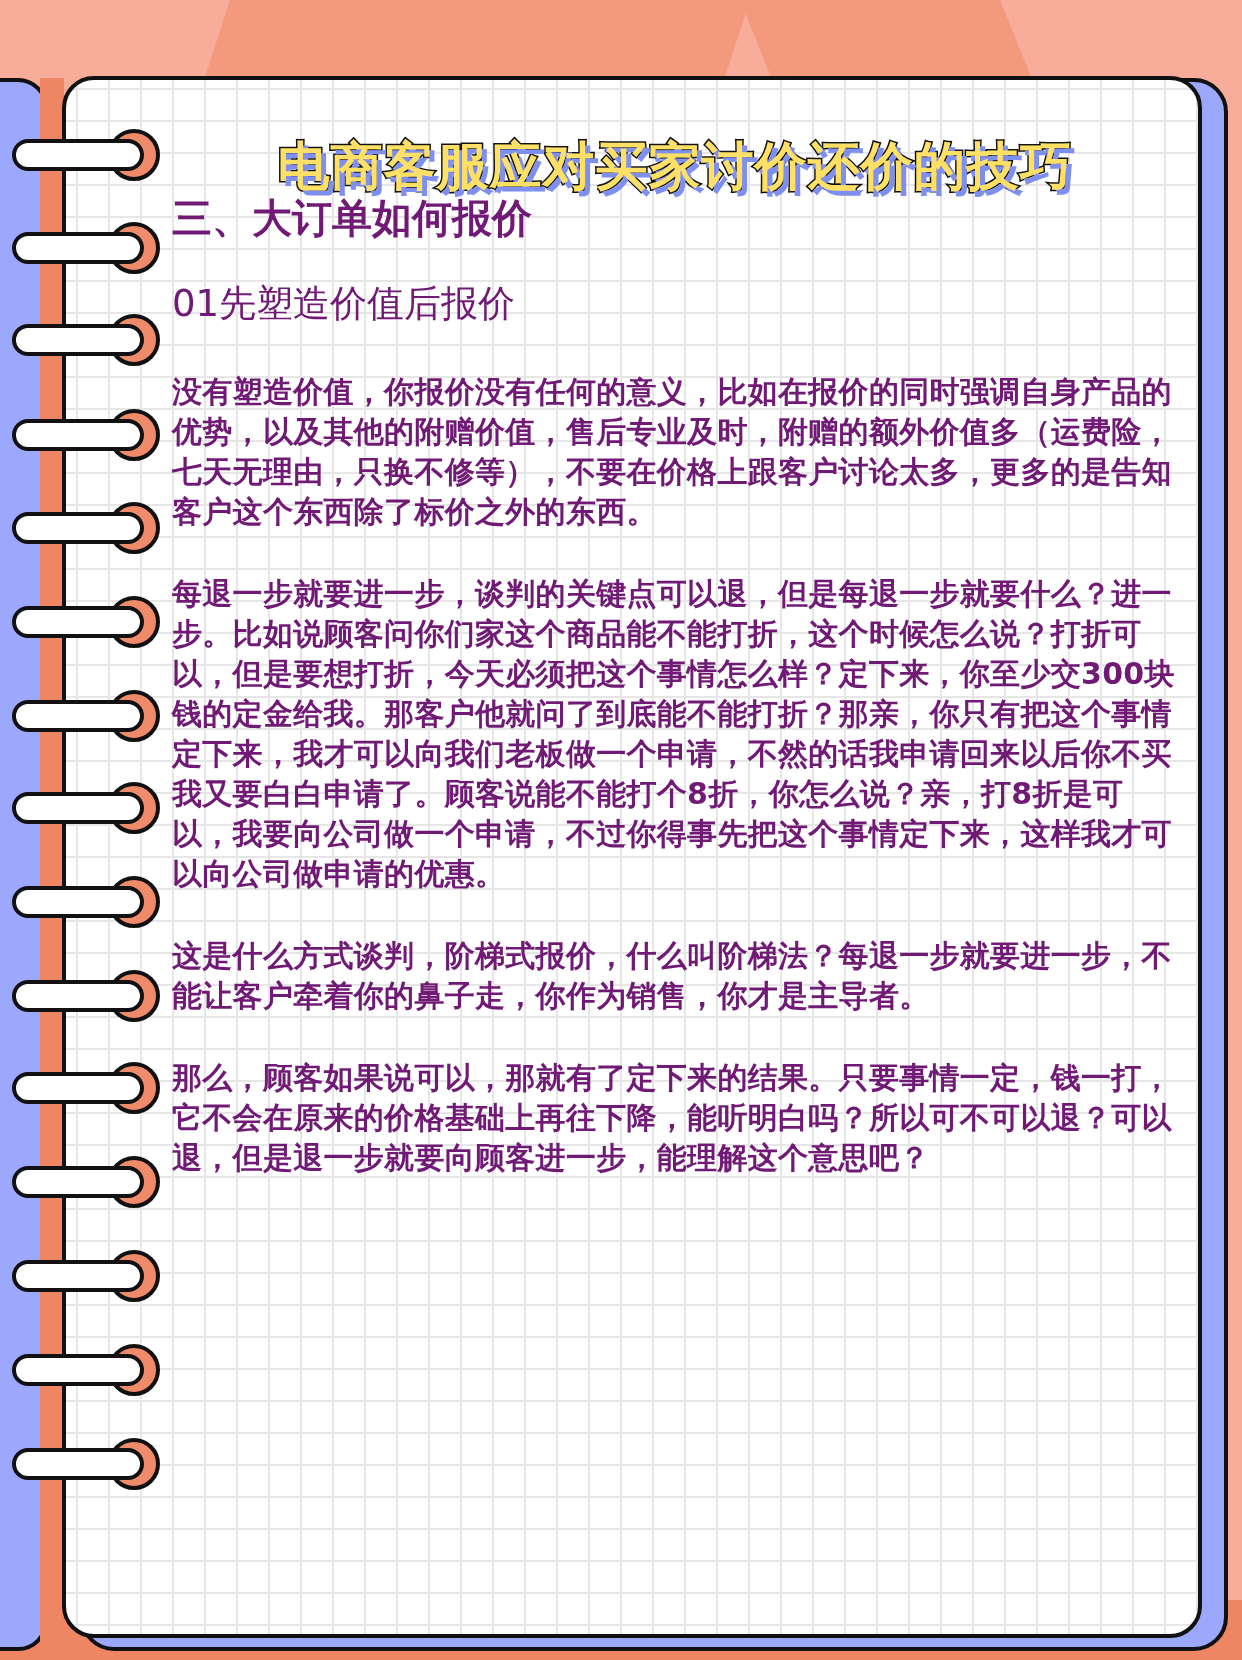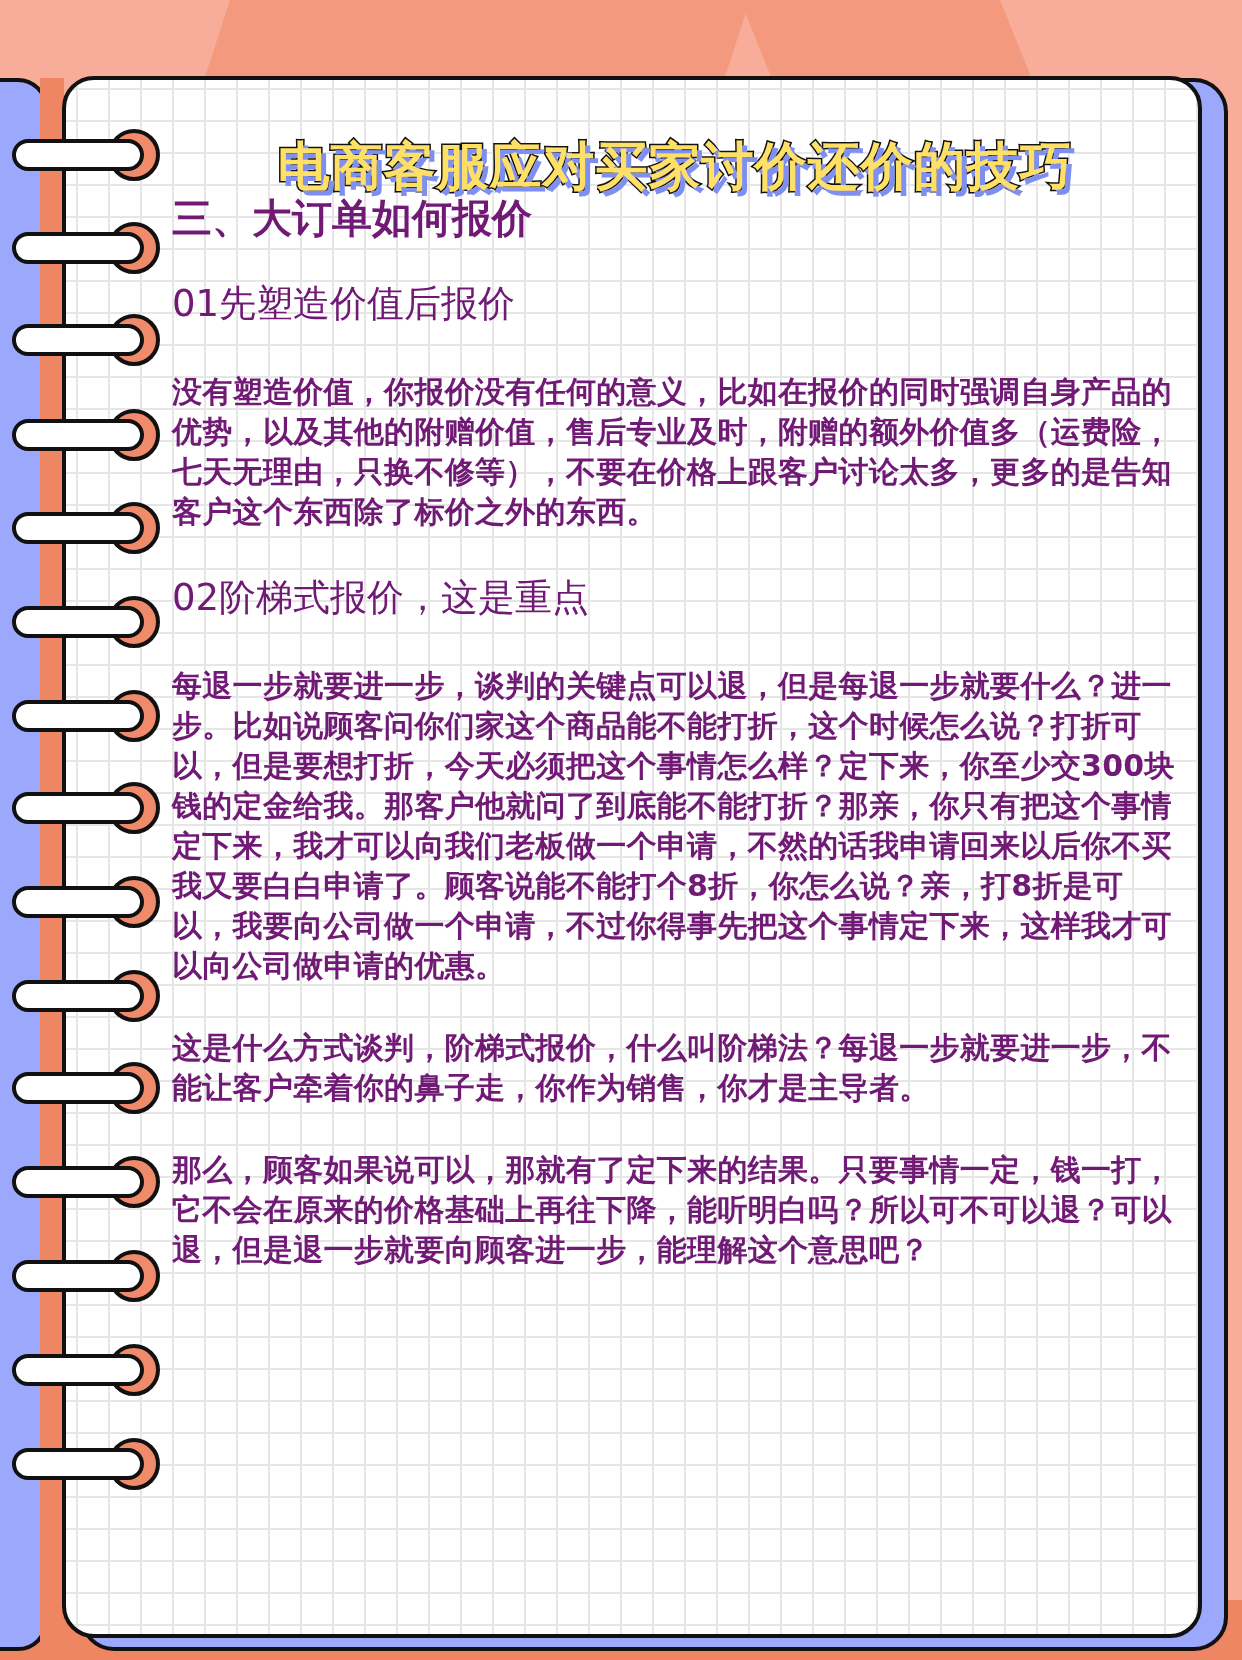--- a/index.html
+++ b/index.html
@@ -144,17 +144,16 @@
 </div>
 
 <div class="title">电商客服应对买家讨价还价的技巧</div>
 
 <div class="content">
   <div class="section-title">三、大订单如何报价</div>
 
   <div class="sub-title">01先塑造价值后报价</div>
   <p class="para">没有塑造价值，你报价没有任何的意义，比如在报价的同时强调自身产品的优势，以及其他的附赠价值，售后专业及时，附赠的额外价值多（运费险，七天无理由，只换不修等），不要在价格上跟客户讨论太多，更多的是告知客户这个东西除了标价之外的东西。</p>
 
-  <div class="sub-title">02阶梯式报价，这是重点</div>
   <p class="para">每退一步就要进一步，谈判的关键点可以退，但是每退一步就要什么？进一步。比如说顾客问你们家这个商品能不能打折，这个时候怎么说？打折可以，但是要想打折，今天必须把这个事情怎么样？定下来，你至少交300块钱的定金给我。那客户他就问了到底能不能打折？那亲，你只有把这个事情定下来，我才可以向我们老板做一个申请，不然的话我申请回来以后你不买我又要白白申请了。顾客说能不能打个8折，你怎么说？亲，打8折是可以，我要向公司做一个申请，不过你得事先把这个事情定下来，这样我才可以向公司做申请的优惠。</p>
   <p class="para">这是什么方式谈判，阶梯式报价，什么叫阶梯法？每退一步就要进一步，不能让客户牵着你的鼻子走，你作为销售，你才是主导者。</p>
   <p class="para">那么，顾客如果说可以，那就有了定下来的结果。只要事情一定，钱一打，它不会在原来的价格基础上再往下降，能听明白吗？所以可不可以退？可以退，但是退一步就要向顾客进一步，能理解这个意思吧？</p>
 </div>
 
 </body></html>

